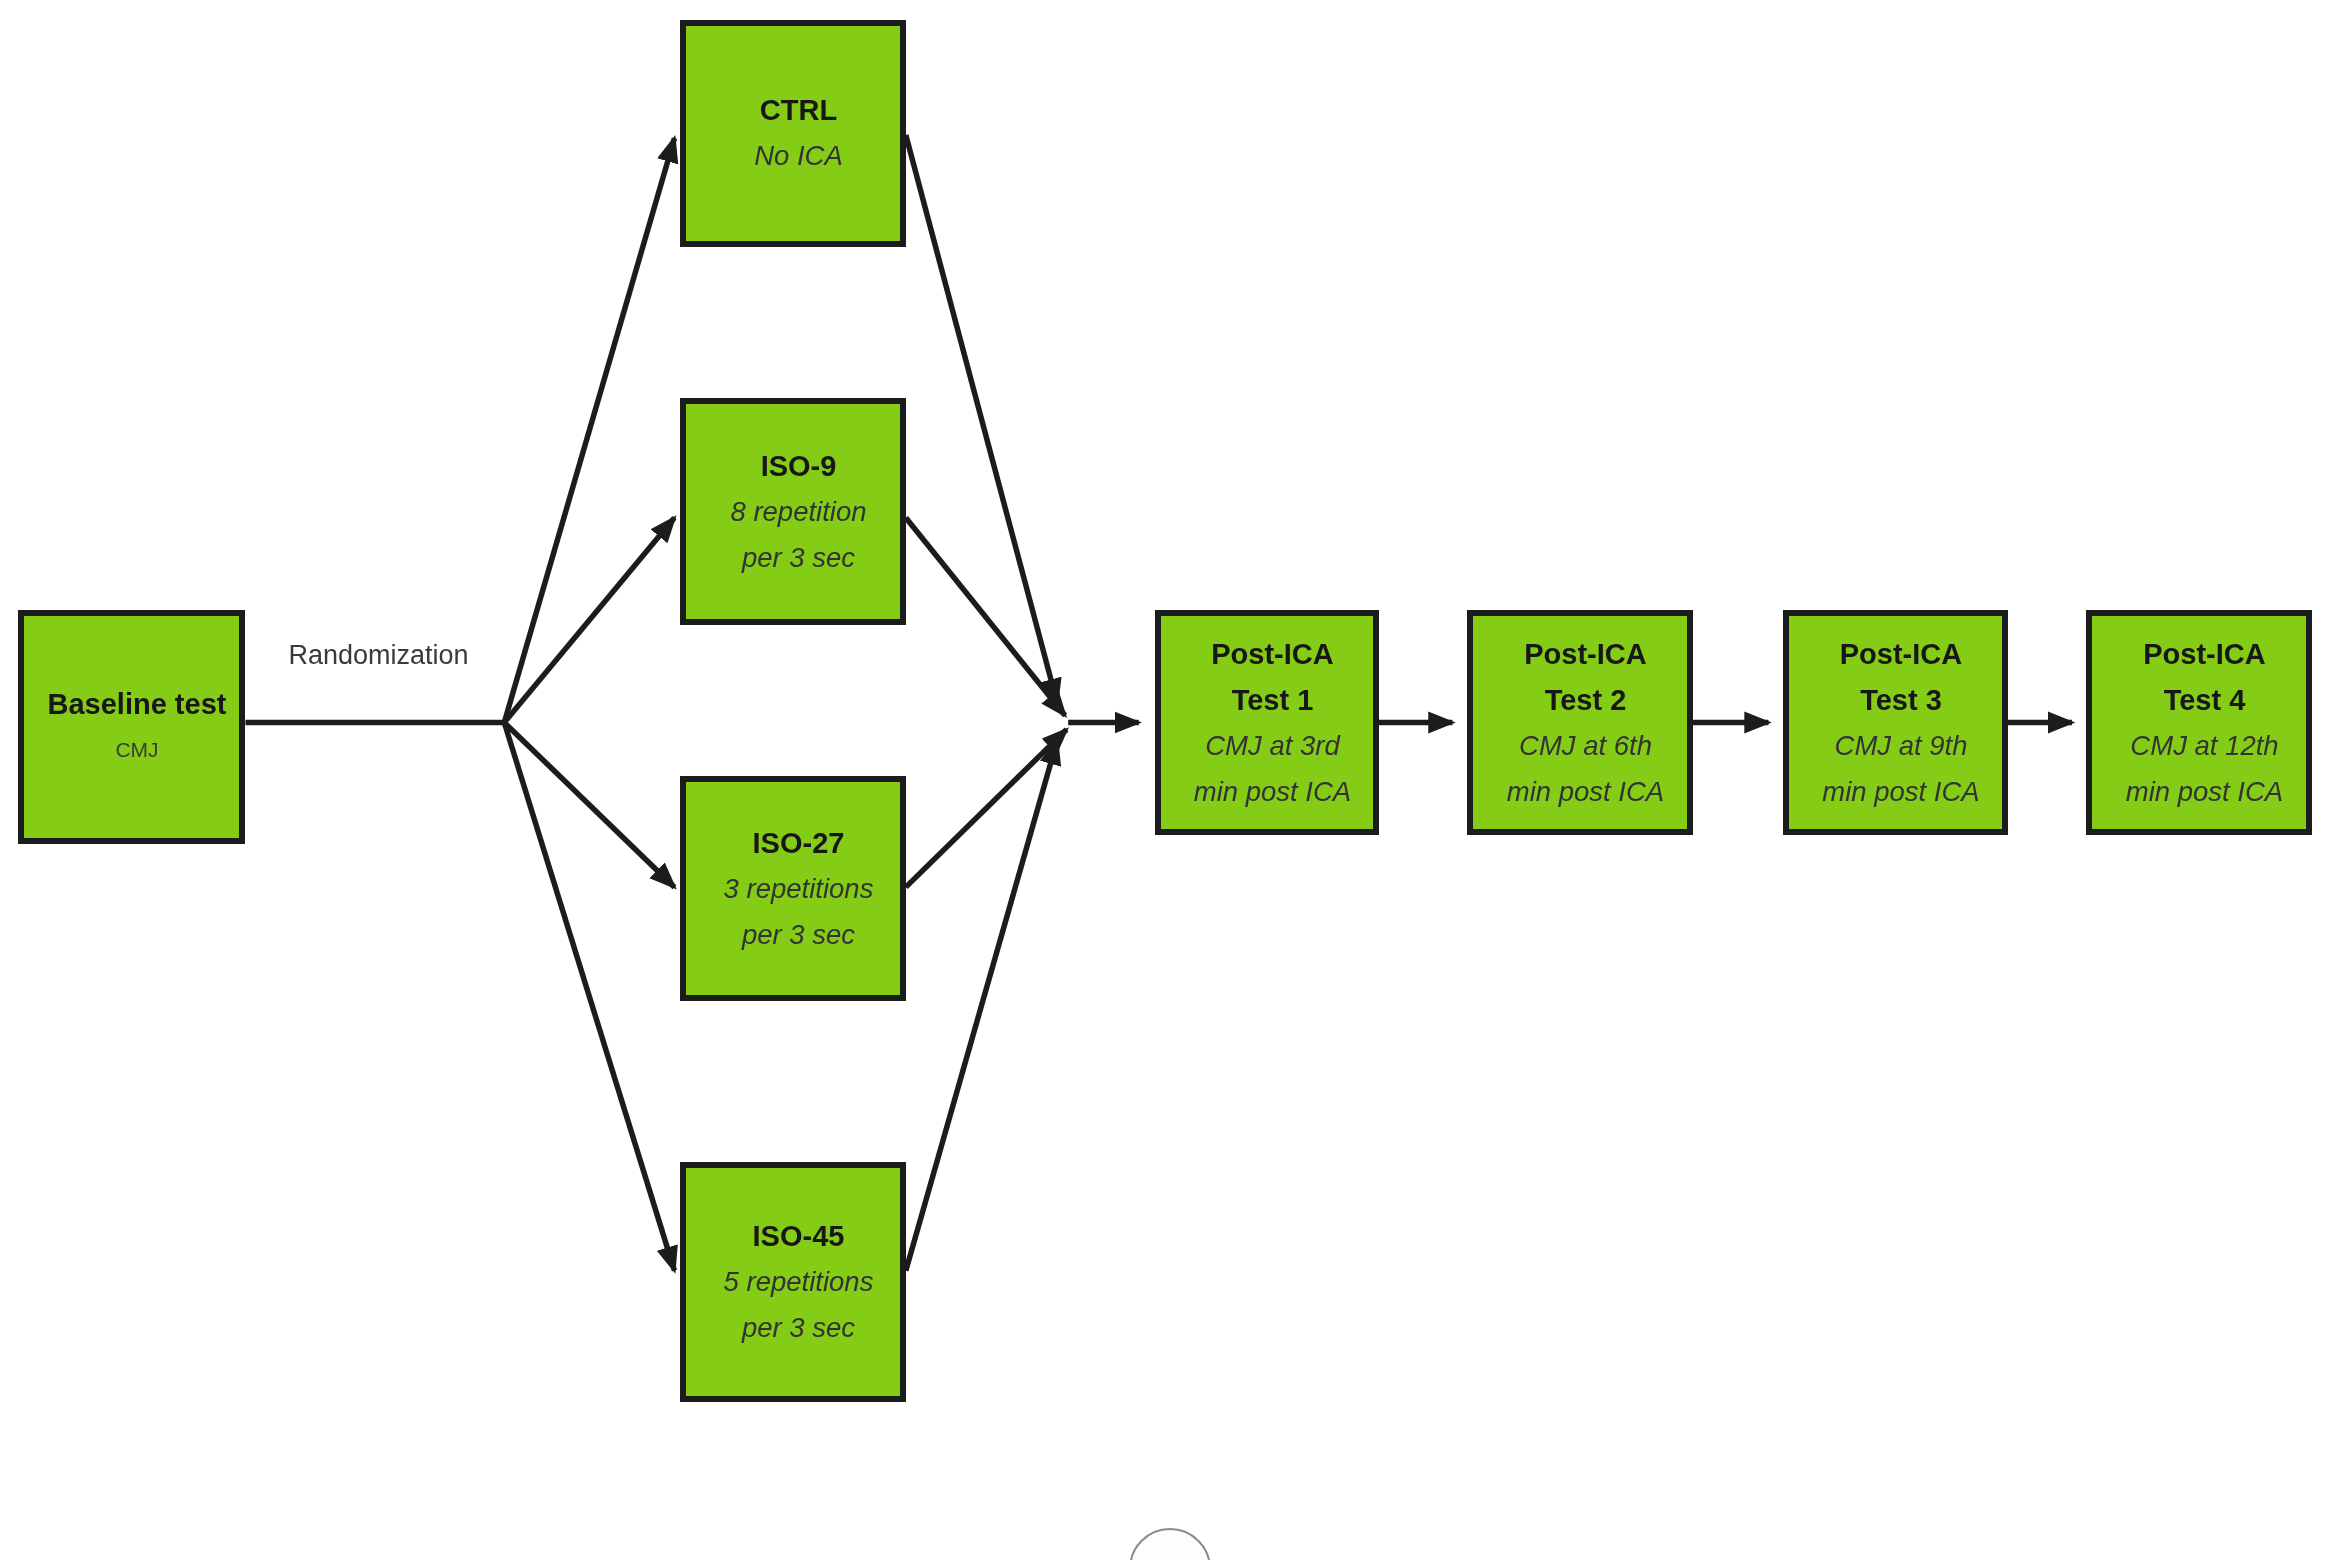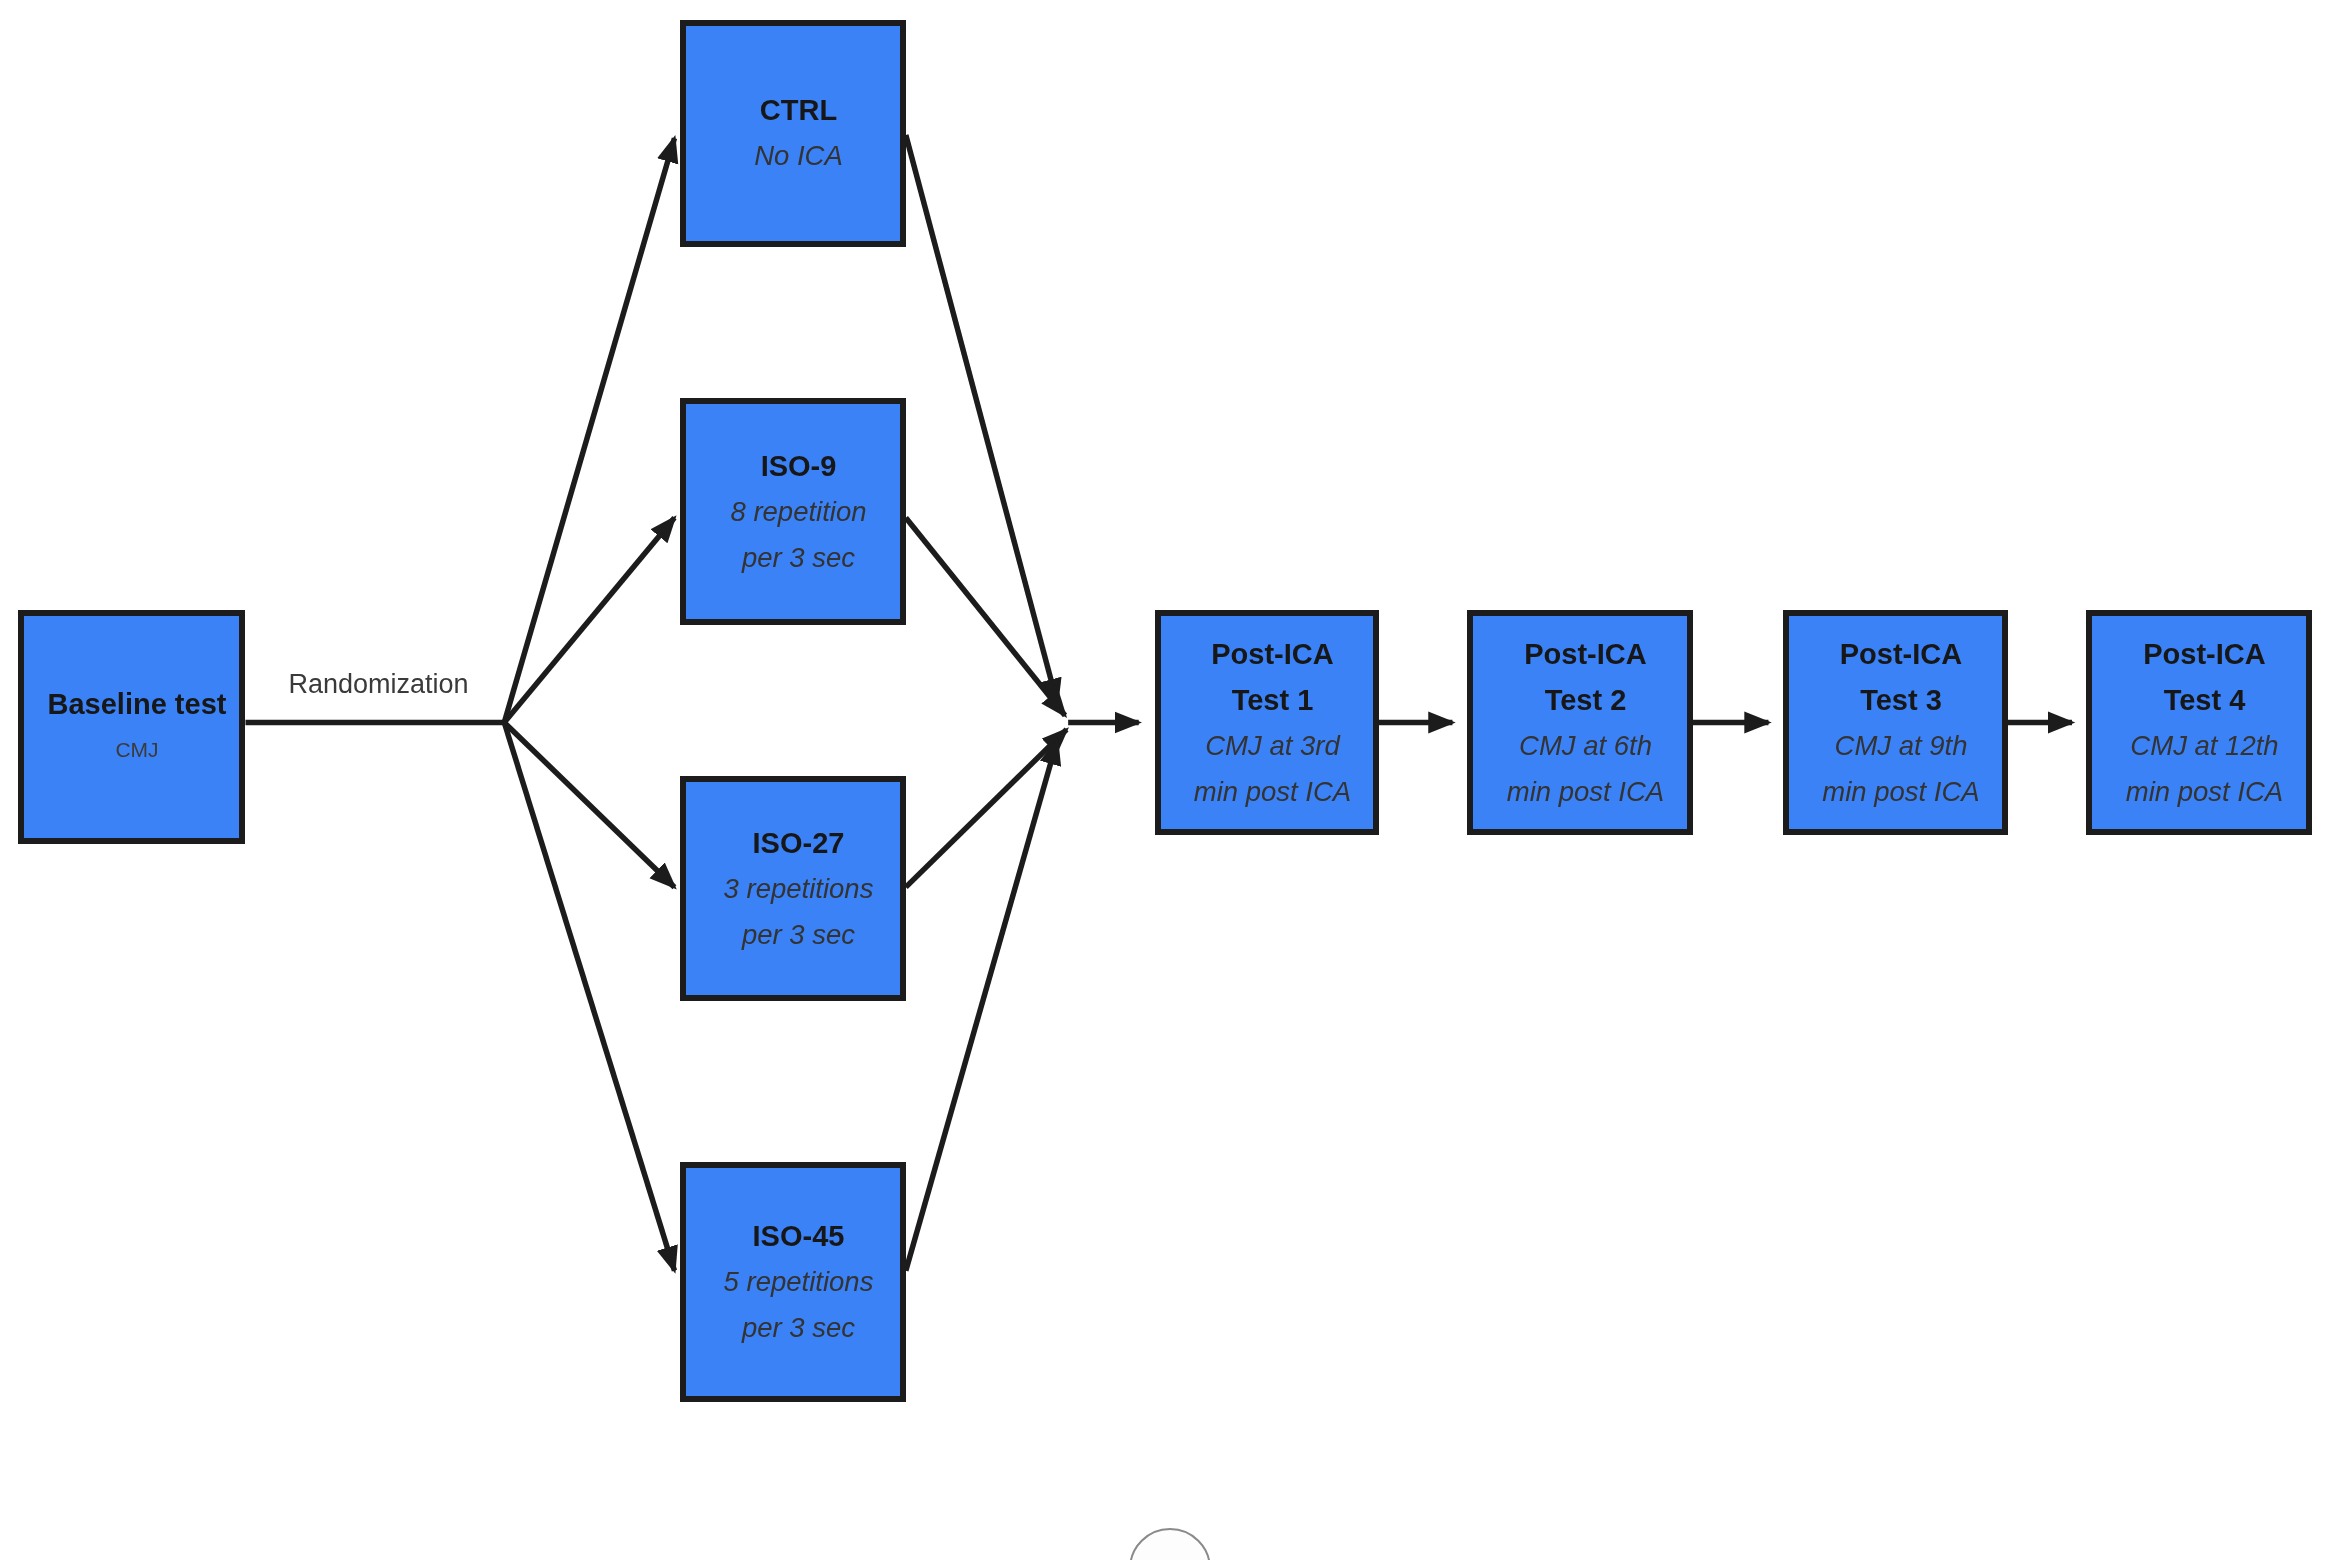--- a/index.html
+++ b/index.html
@@ -18,21 +18,21 @@
   .connectors {
     position: absolute;
     left: 0; top: 0;
     width: 2330px;
     height: 1561px;
   }
   .node {
     position: absolute;
     box-sizing: border-box;
     border: 6.3px solid #1c1c1c;
-    background: #3b82f6;
+    background: #84cc16;
     display: flex;
     flex-direction: column;
     align-items: center;
     justify-content: center;
     text-align: center;
     line-height: 46px;
     padding-left: 11px;
   }
   .node .title {
     font-weight: bold;
@@ -58,21 +58,21 @@
   #node-iso27    { left: 680px;  top: 776px;  width: 226px; height: 225px; }
   #node-iso45    { left: 680px;  top: 1162px; width: 226px; height: 240px; }
   #node-test1    { left: 1155px; top: 610px;  width: 224px; height: 225px; }
   #node-test2    { left: 1467px; top: 610px;  width: 226px; height: 225px; }
   #node-test3    { left: 1783px; top: 610px;  width: 225px; height: 225px; }
   #node-test4    { left: 2086px; top: 610px;  width: 226px; height: 225px; }
 
   .edge-label {
     position: absolute;
     left: 255px;
-    top: 669px;
+    top: 640px;
     width: 247px;
     text-align: center;
     font-size: 27px;
     color: #3a3a3a;
     white-space: nowrap;
   }
   .partial-circle {
     position: absolute;
     left: 1129px;
     top: 1528px;

